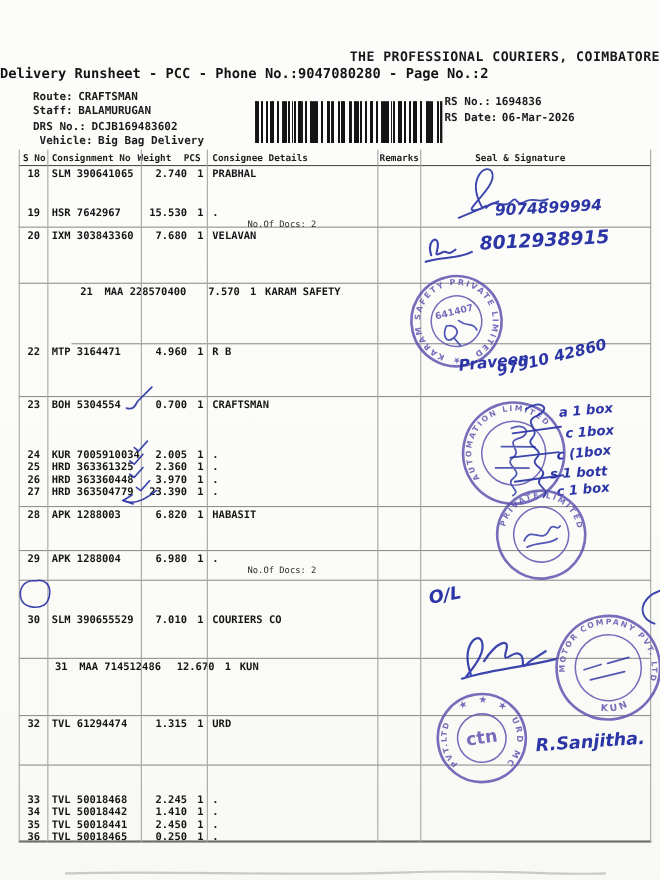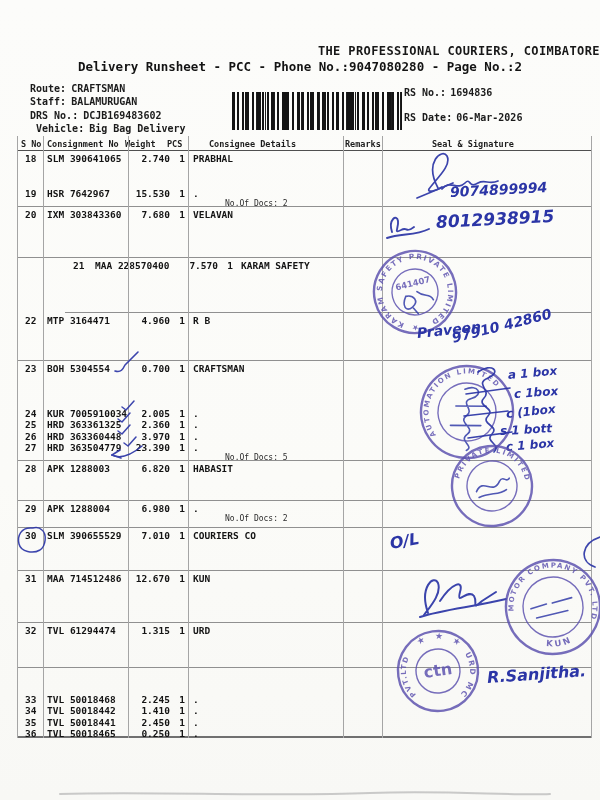--- a/index.html
+++ b/index.html
@@ -1,37 +1,37 @@
 <!DOCTYPE html>
 <html><head>
 <meta charset="utf-8">
 <style>
   html,body{margin:0;padding:0}
   body{width:600px;height:800px;overflow:hidden;background:#f4f4f2;
        font-family:"DejaVu Sans Mono",monospace;}
   .page{position:relative;width:600px;height:800px;background:linear-gradient(180deg,#fcfcfa 0%,#fbfbf8 60%,#f8f8f5 100%)}
   
   .title{position:absolute;top:44px;left:0;width:100%;text-align:right;font-size:12px;font-weight:700;color:#181818;letter-spacing:.4px}
-  .subtitle{position:absolute;top:59px;left:0;width:100%;text-align:center;font-size:12.5px;font-weight:700;color:#141414}
+  .subtitle{position:absolute;top:59px;left:0;width:100%;font-size:12.5px;font-weight:700;color:#141414}
   .meta{position:absolute;left:30px;font-size:10px;font-weight:700;color:#1b1b1b;white-space:nowrap}
   .meta .lab{margin-right:5px}
   #m-route{top:83px}#m-staff{top:96px}#m-drs{top:110px}#m-vehicle{top:123px;left:36px}
   .rs{position:absolute;left:404px;font-size:10px;font-weight:700;color:#1b1b1b;white-space:nowrap}
-  #rs-no{top:87px}#rs-date{top:112px}
+  #rs-no{top:87px}#rs-date{top:102px}
   .rs .lab{margin-right:4px}
   .barcode{position:absolute;left:232px;top:92px;width:170px;height:38px;
     background:
       repeating-linear-gradient(90deg,#141414 0 2px,transparent 2px 5px),
       repeating-linear-gradient(90deg,#141414 0 3px,transparent 3px 13px),
       repeating-linear-gradient(90deg,transparent 0 6px,#1d1d1d 6px 7px,transparent 7px 9px);}
   
   .table{position:absolute;left:17px;top:136px;width:575px}
   .thead{position:relative;height:14px;border-bottom:1px solid #4f4f4f;font-size:8.5px;font-weight:700;color:#1d1d1d;white-space:nowrap}
   .thead span{position:absolute;top:3px}
-  .h-sno{left:4px}.h-consig{left:30px}.h-weight{left:108px}.h-pcs{left:150px}.h-cons{left:192px}.h-rem{left:328px}.h-seal{left:415px}
+  .h-sno{left:4px}.h-consig{left:30px}.h-weight{left:108px}.h-pcs{left:150px}.h-cons{left:176px}.h-rem{left:328px}.h-seal{left:415px}
   .block{position:relative;box-sizing:border-box;padding-top:2px}
   .bb{border-bottom:1px solid #909090}
   .bb2{border-bottom:2px solid #707070}
   .trow{position:relative;height:11.3px;font-size:9.5px;font-weight:700;color:#141414;white-space:nowrap}
   .trow span{position:absolute;top:0}
   .c-sno{left:8px}.c-consig{left:30px}
   .c-wt{left:88px;width:65px;text-align:right}
   .c-pcs{left:156px;width:12px;text-align:right}
   .c-cons{left:176px}
   .docs{margin-left:208px;font-size:8px;font-weight:400;color:#2c2c2c;line-height:9px;white-space:nowrap}
@@ -162,51 +162,50 @@
             <span class="c-pcs">1</span>
             <span class="c-cons">.</span>
           </div>
           <div class="trow">
             <span class="c-sno">27</span>
             <span class="c-consig">HRD 363504779</span>
             <span class="c-wt">23.390</span>
             <span class="c-pcs">1</span>
             <span class="c-cons">.</span>
           </div>
-          <div class="docs">No.Of Docs: 5</div>
         </div>
         <div class="block bb" style="height: 40px;">
           <div class="trow">
             <span class="c-sno">28</span>
             <span class="c-consig">APK 1288003</span>
             <span class="c-wt">6.820</span>
             <span class="c-pcs">1</span>
             <span class="c-cons">HABASIT</span>
           </div>
         </div>
         <div class="block bb" style="height: 27px;">
           <div class="trow">
             <span class="c-sno">29</span>
             <span class="c-consig">APK 1288004</span>
             <span class="c-wt">6.980</span>
             <span class="c-pcs">1</span>
             <span class="c-cons">.</span>
           </div>
           <div class="docs">No.Of Docs: 2</div>
         </div>
-        <div class="block bb" style="height: 43px;">
+        <div class="block bb" style="height: 43px; margin-top: 28px;">
           <div class="trow">
             <span class="c-sno">30</span>
             <span class="c-consig">SLM 390655529</span>
             <span class="c-wt">7.010</span>
             <span class="c-pcs">1</span>
             <span class="c-cons">COURIERS CO</span>
           </div>
         </div>
-        <div class="block bb" style="height: 52px;">
+        <div class="block bb" style="height: 52px; padding-left: 25px;">
           <div class="trow">
             <span class="c-sno">31</span>
             <span class="c-consig">MAA 714512486</span>
             <span class="c-wt">12.670</span>
             <span class="c-pcs">1</span>
             <span class="c-cons">KUN</span>
           </div>
         </div>
         <div class="block bb" style="height: 45px;">
           <div class="trow">

